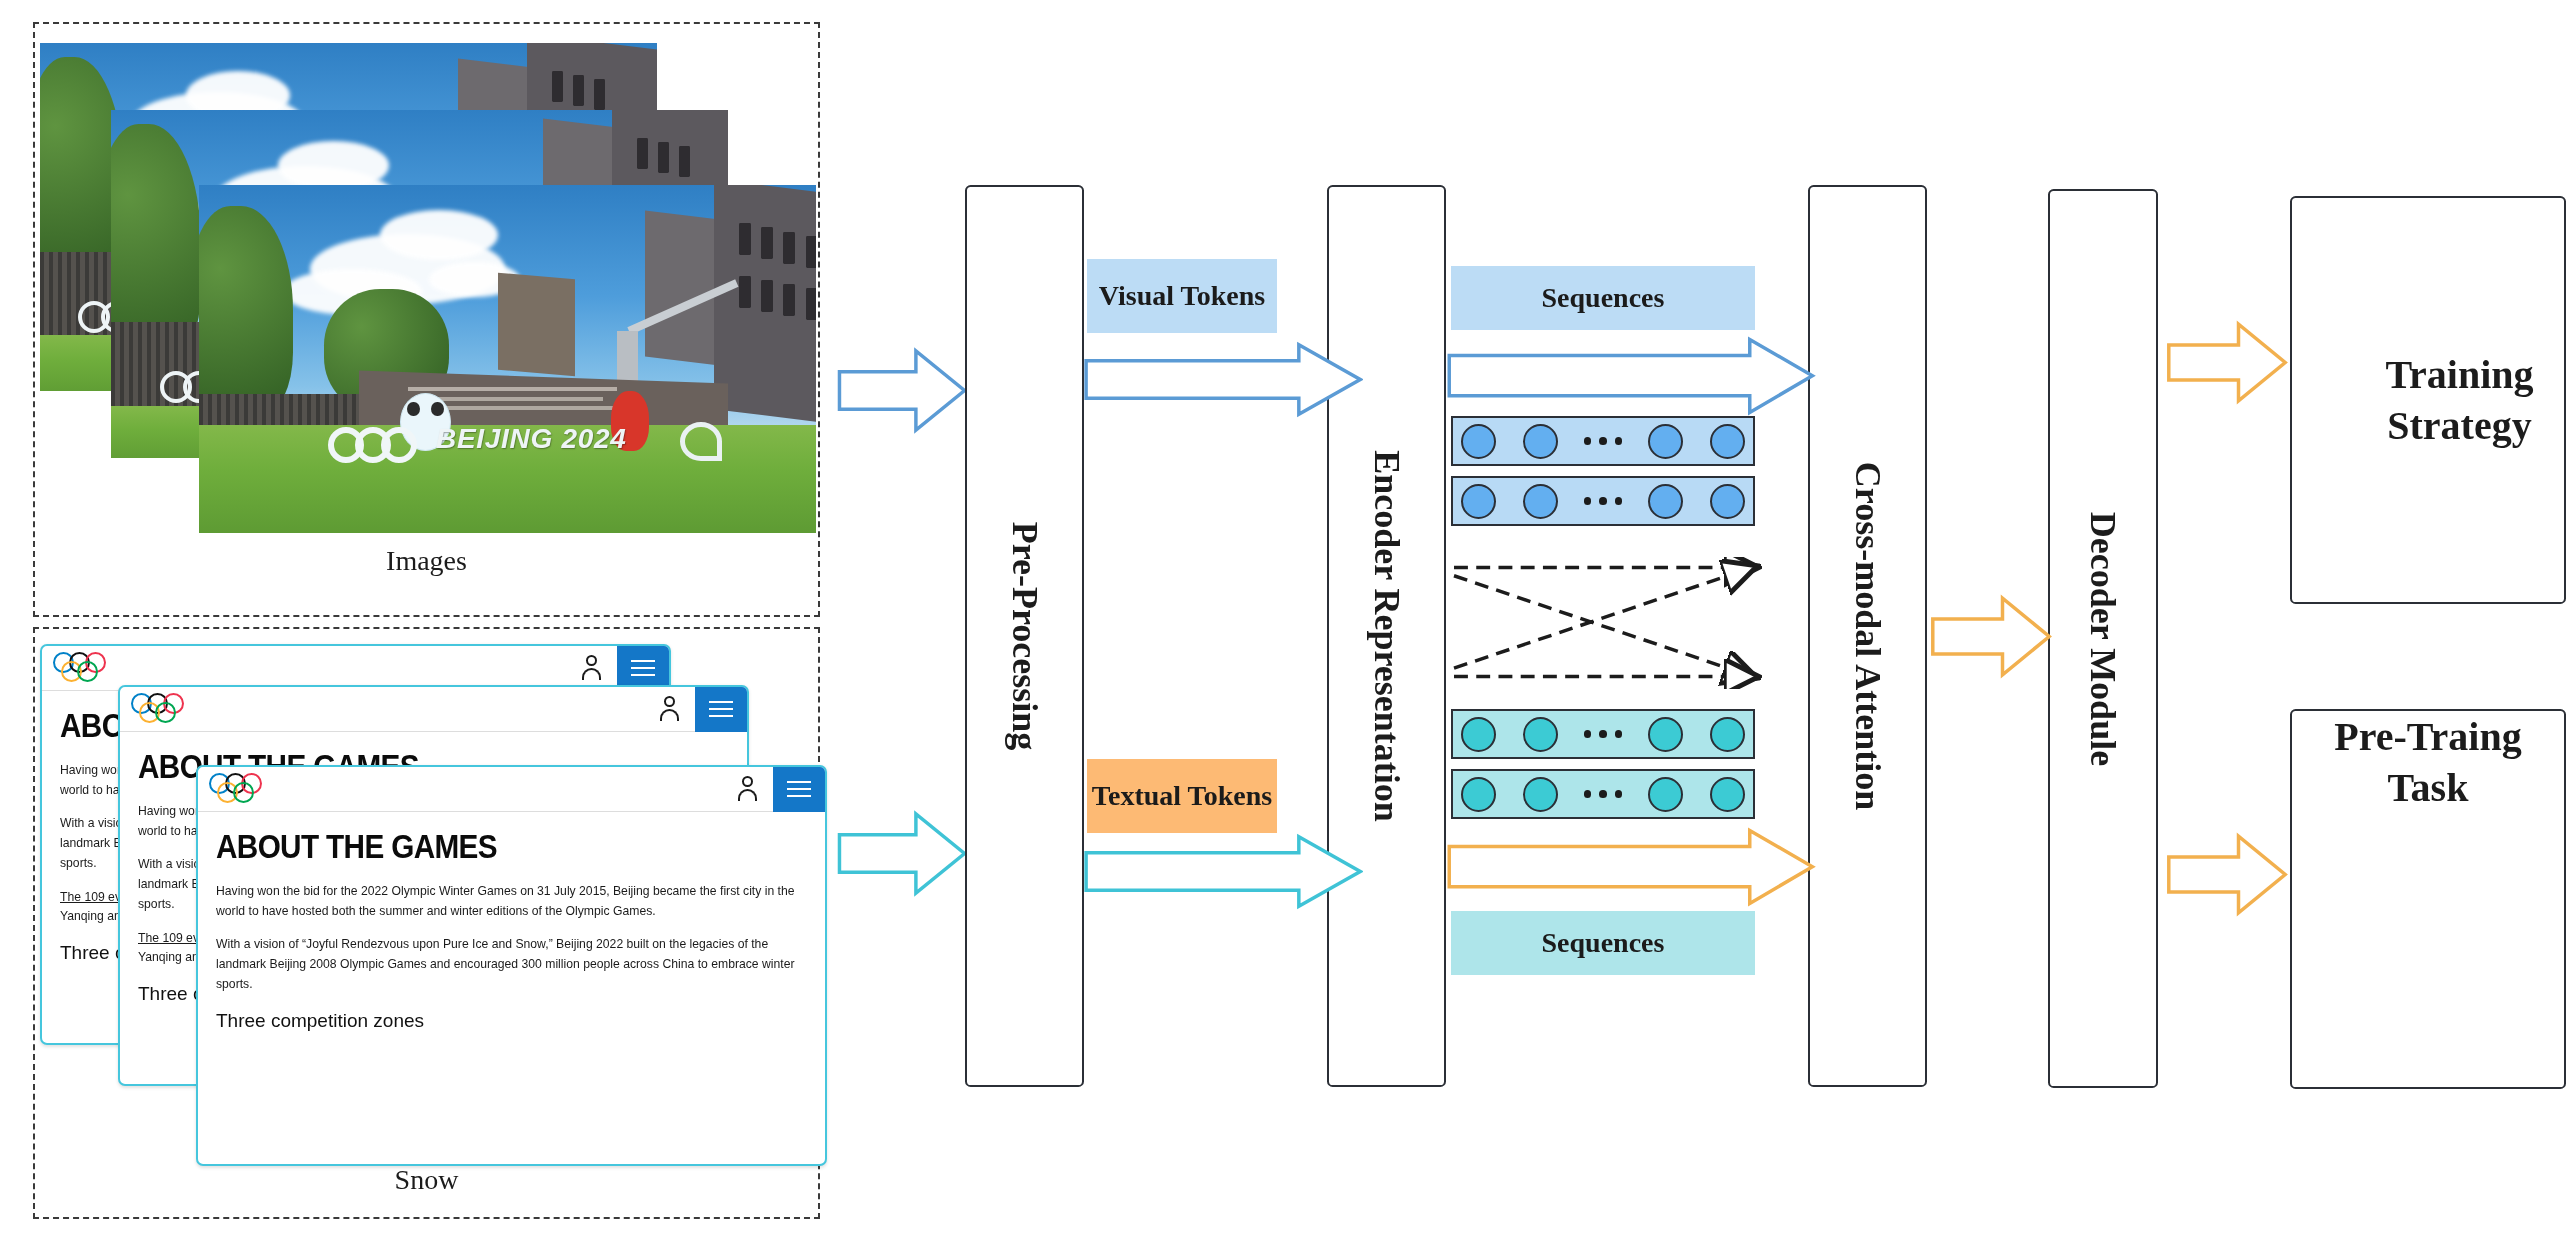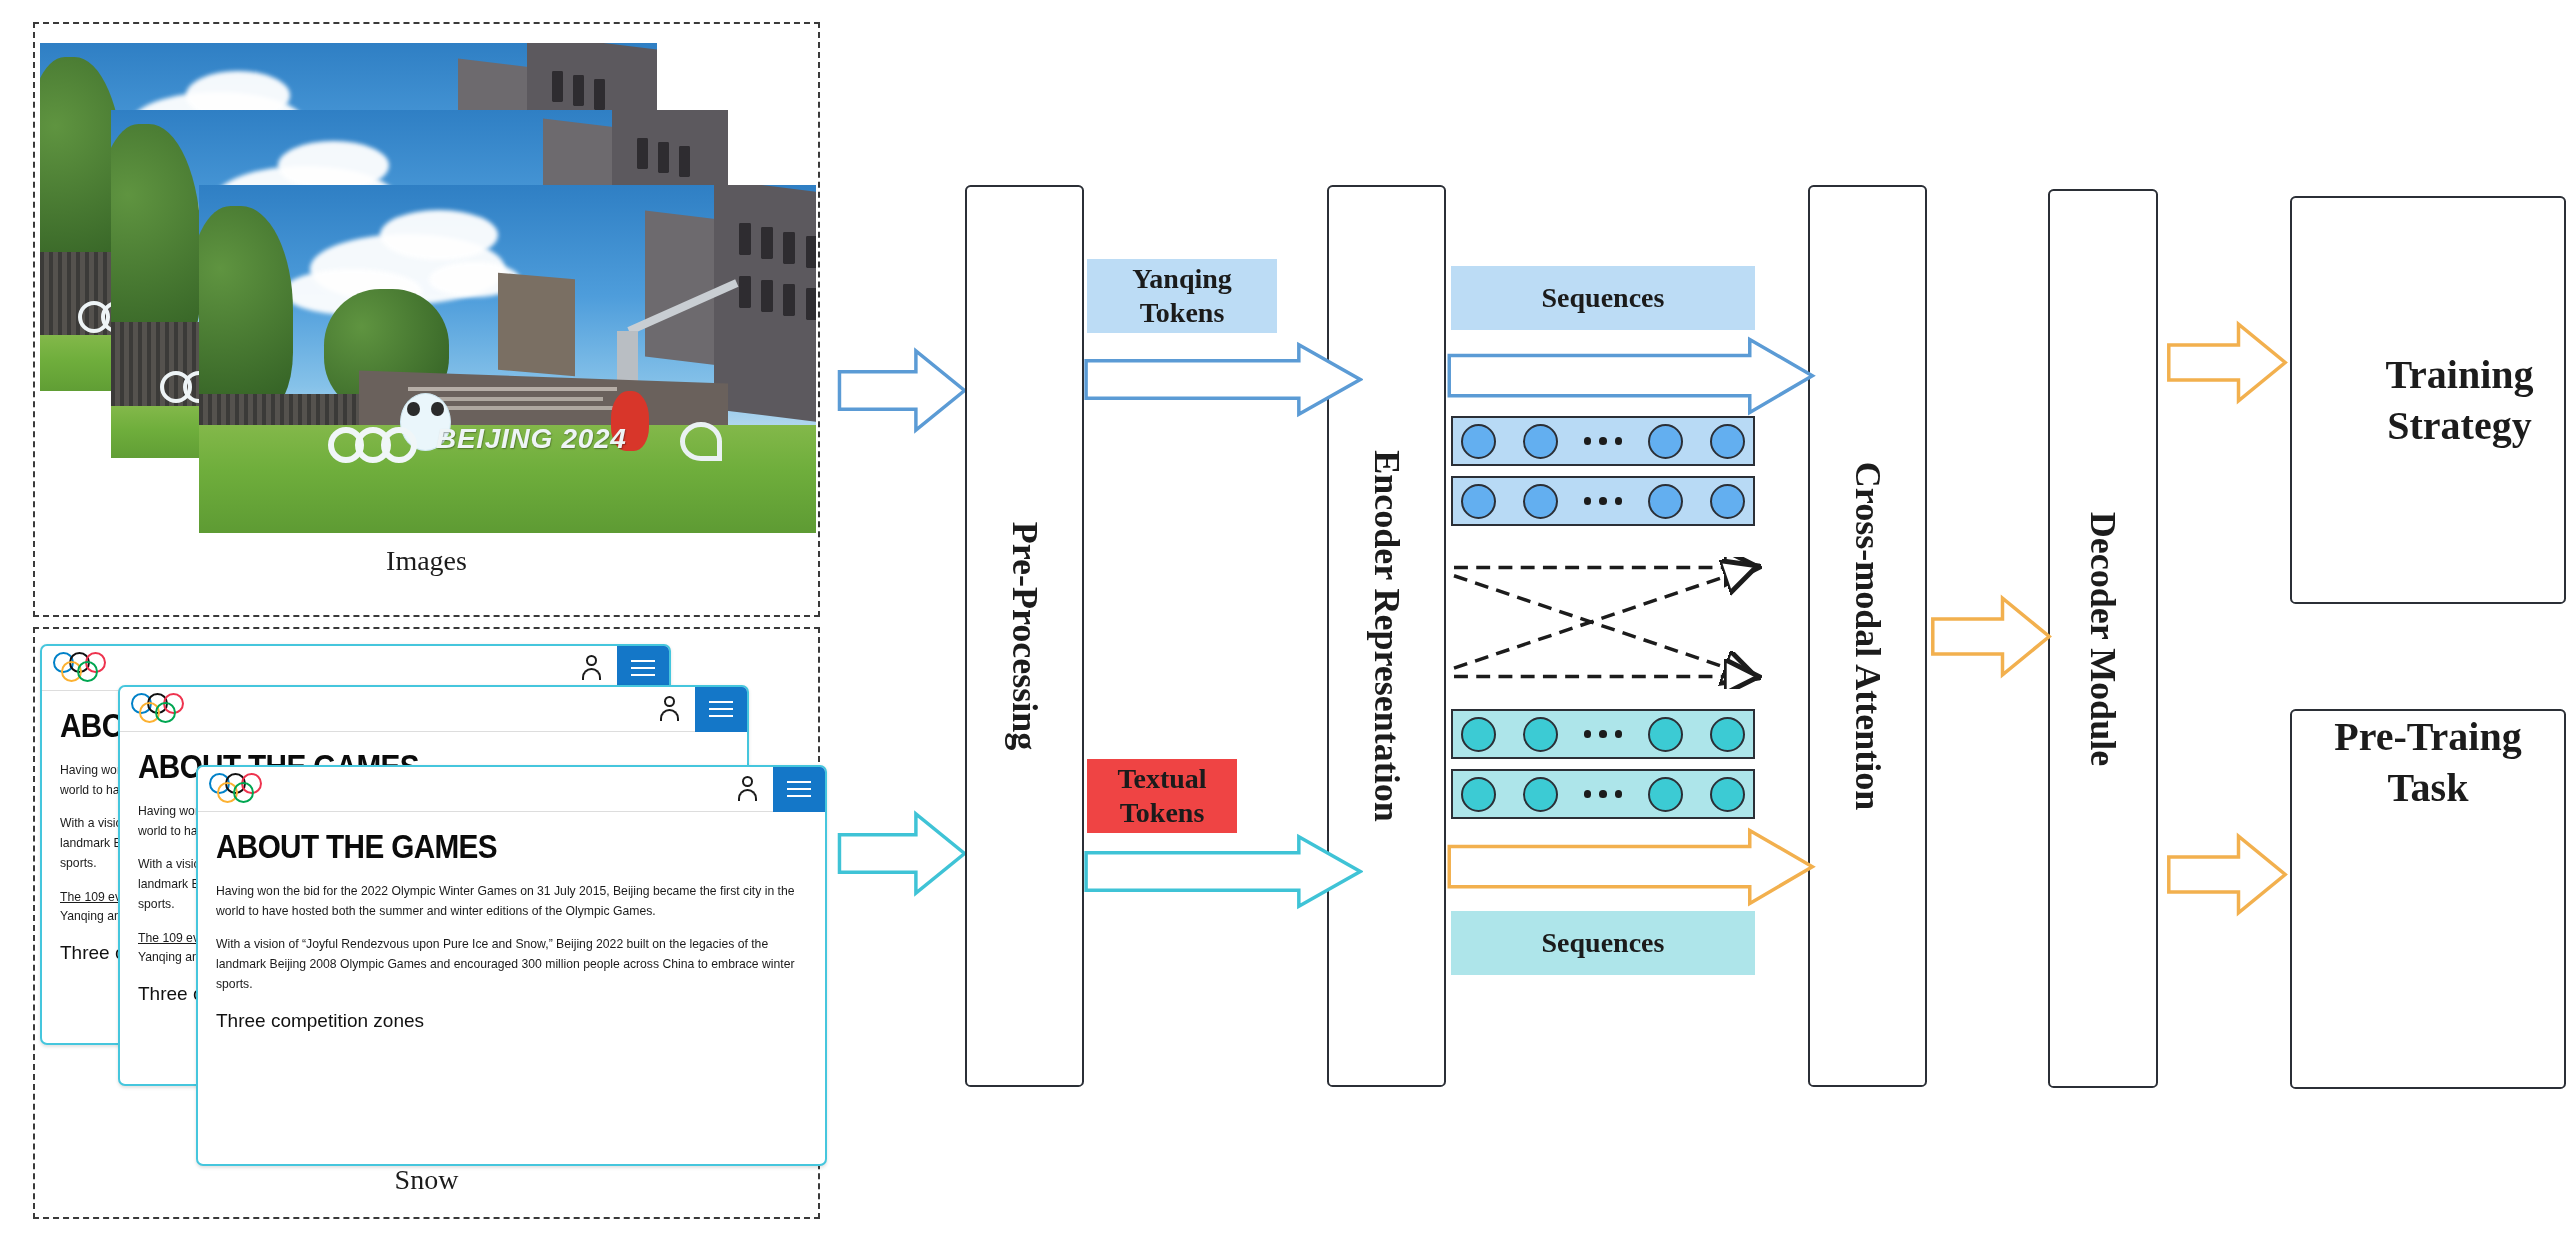--- a/index.html
+++ b/index.html
@@ -259,26 +259,26 @@
 </div>
 
 <div class="col" style="left:1808px;top:185px;width:115px;height:898px;">
   <div class="col-label" style="font-size:36px;">Cross-modal Attention</div>
 </div>
 
 <div class="col" style="left:2048px;top:189px;width:106px;height:895px;">
   <div class="col-label" style="font-size:36px;">Decoder Module</div>
 </div>
 
-<div class="chip" style="left:1087px;top:259px;width:190px;height:74px;background:#bcdcf5;font-size:28px;">Yanqing Tokens</div>
+<div class="chip" style="left:1087px;top:259px;width:190px;height:74px;background:#bcdcf5;font-size:28px;">Visual Tokens</div>
 <svg class="abs" style="left:1084px;top:341px;width:279px;height:77px;" viewBox="0 0 400 110">
   <polygon points="3,28 308,28 308,5 396,55 308,105 308,82 3,82" fill="#fff" stroke="#5b9bd5" stroke-width="5"></polygon>
 </svg>
 
-<div class="chip" style="left:1087px;top:759px;width:150px;height:74px;background:#ef4444;font-size:28px;">Textual Tokens</div>
+<div class="chip" style="left:1087px;top:759px;width:190px;height:74px;background:#fdba74;font-size:28px;">Textual Tokens</div>
 <svg class="abs" style="left:1084px;top:833px;width:279px;height:77px;" viewBox="0 0 400 110">
   <polygon points="3,28 308,28 308,5 396,55 308,105 308,82 3,82" fill="#fff" stroke="#3fc3d6" stroke-width="5"></polygon>
 </svg>
 
 <div class="chip" style="left:1451px;top:266px;width:304px;height:64px;background:#bcdcf5;font-size:28px;">Sequences</div>
 <svg class="abs" style="left:1447px;top:336px;width:369px;height:80px;" viewBox="0 0 530 115">
   <polygon points="3,28 435,28 435,5 525,57 435,110 435,86 3,86" fill="#fff" stroke="#5b9bd5" stroke-width="5"></polygon>
 </svg>
 
 <div class="seqbar" style="left:1451px;top:416px;width:304px;height:50px;background:#b8daf5;padding:0 8.4px;justify-content:space-between;">

